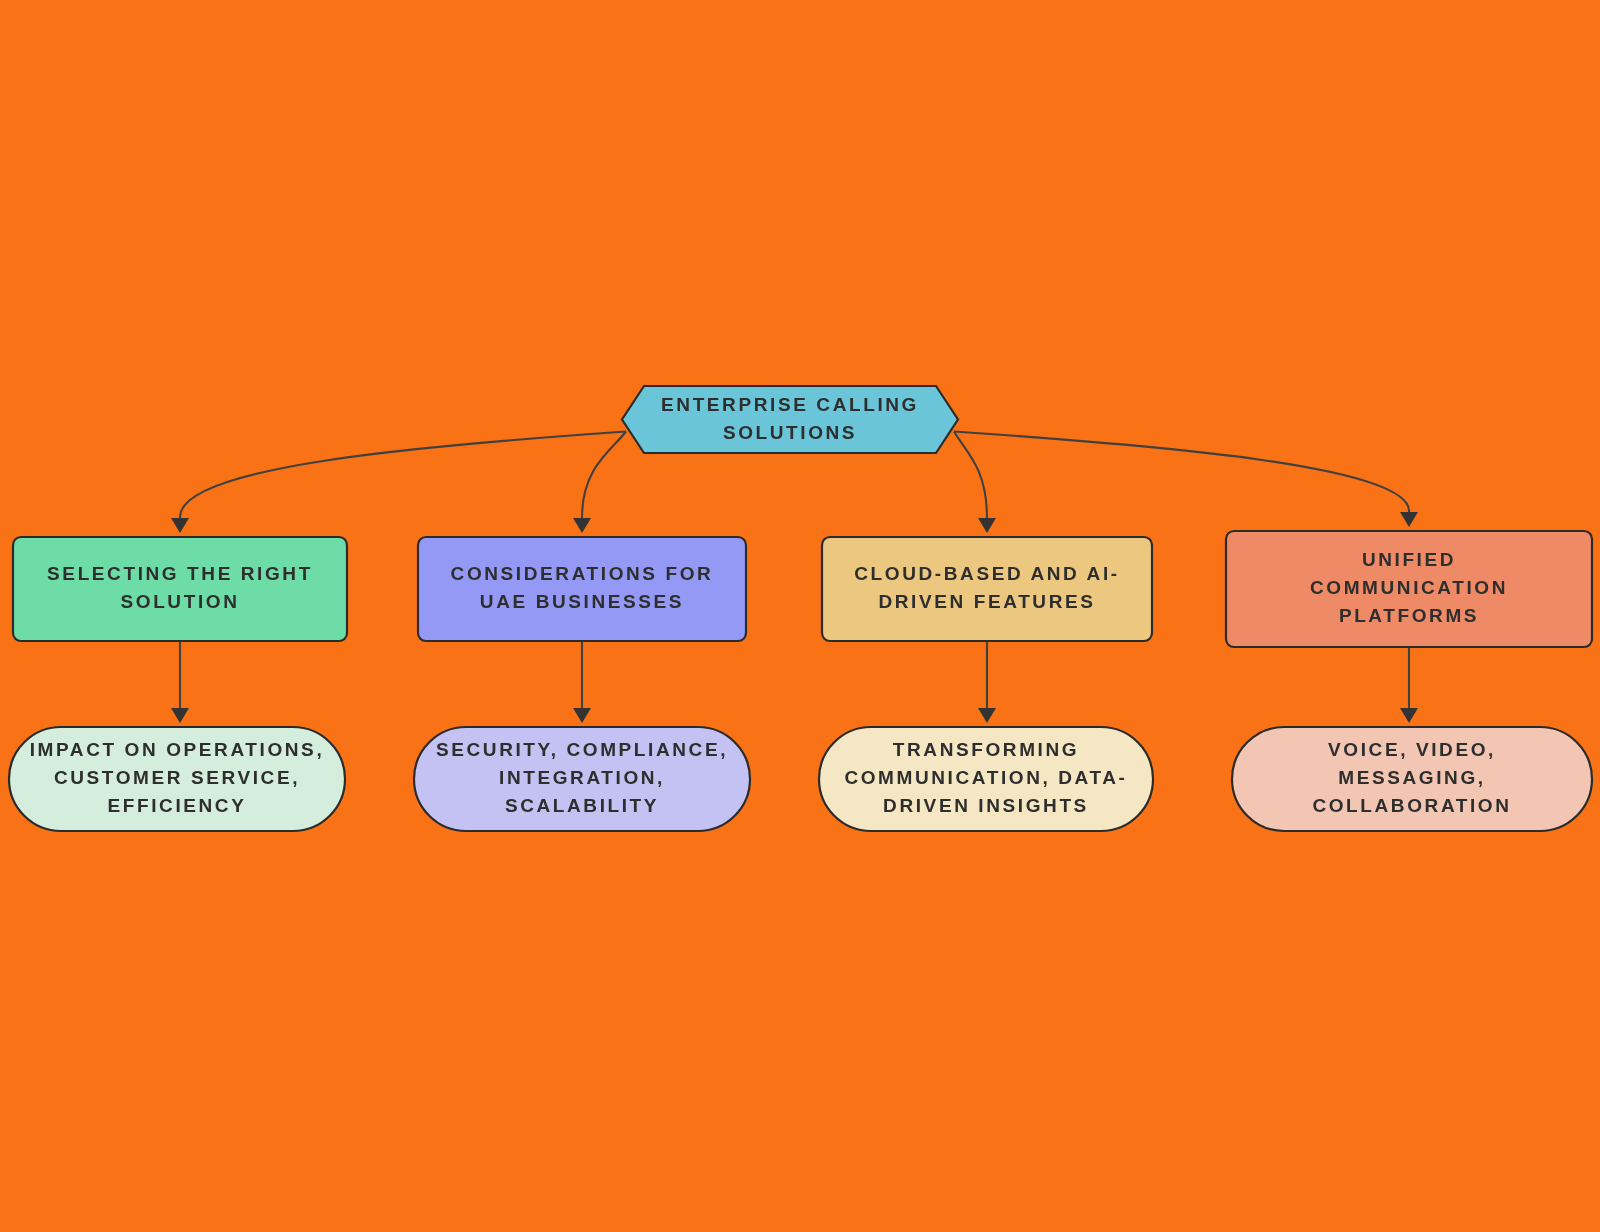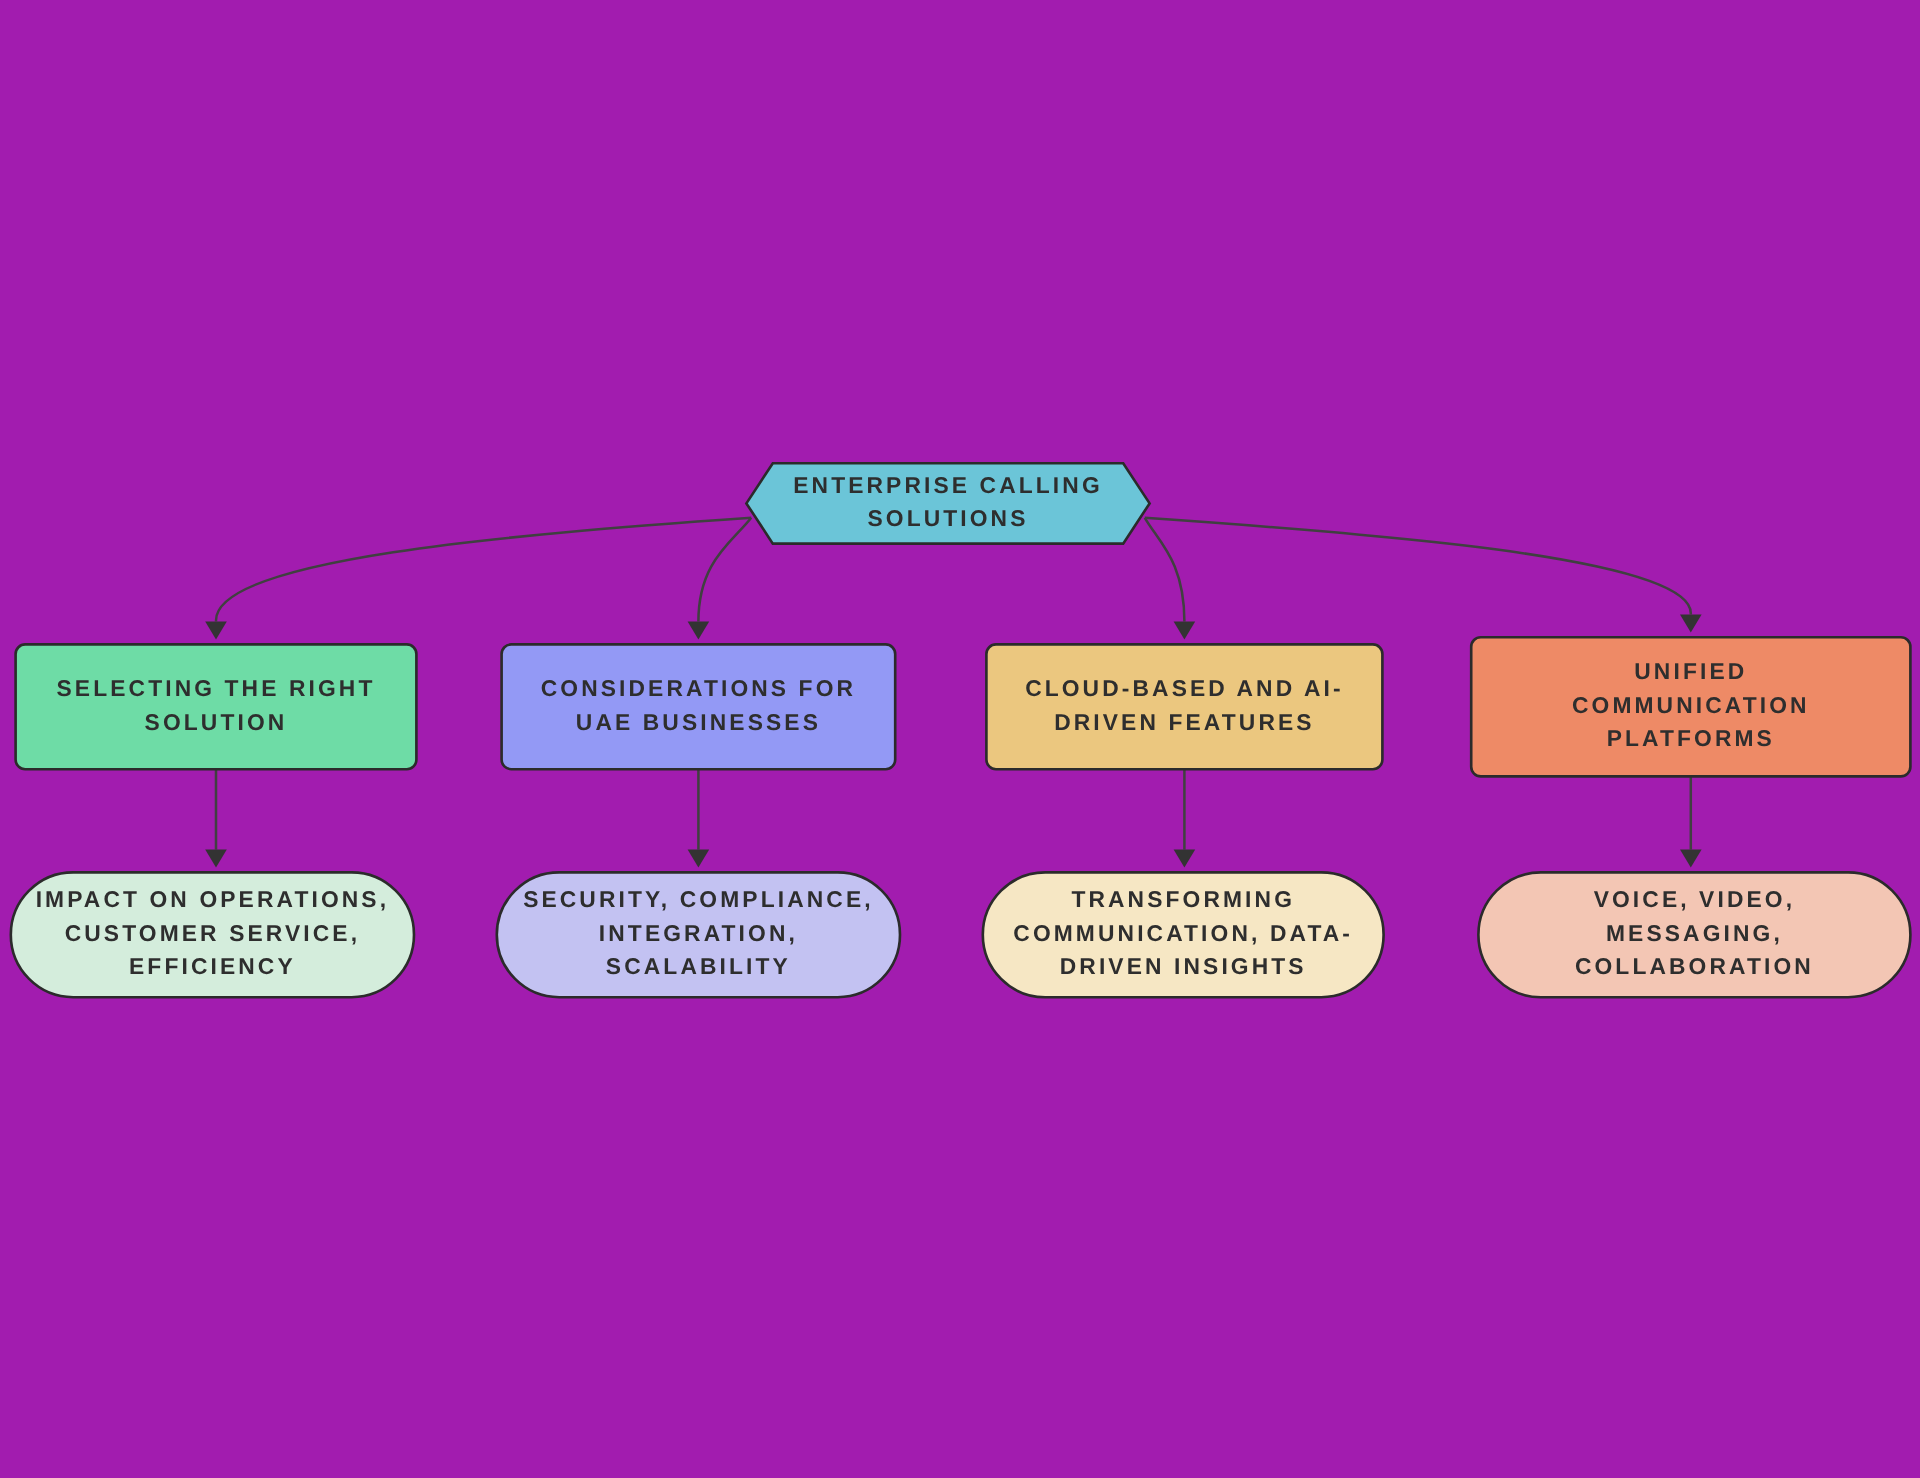--- a/index.html
+++ b/index.html
@@ -11,21 +11,21 @@
   body {
     width: 1600px;
     height: 1232px;
     overflow: hidden;
     font-family: "Liberation Sans", sans-serif;
   }
   #flow-root {
     position: relative;
     width: 1600px;
     height: 1232px;
-    background: #a21caf;
+    background: #f97316;
   }
   svg#flow-svg {
     display: block;
     width: 1600px;
     height: 1232px;
   }
   .node-shape {
     stroke: #2b2b2b;
     stroke-width: 2.2;
   }

